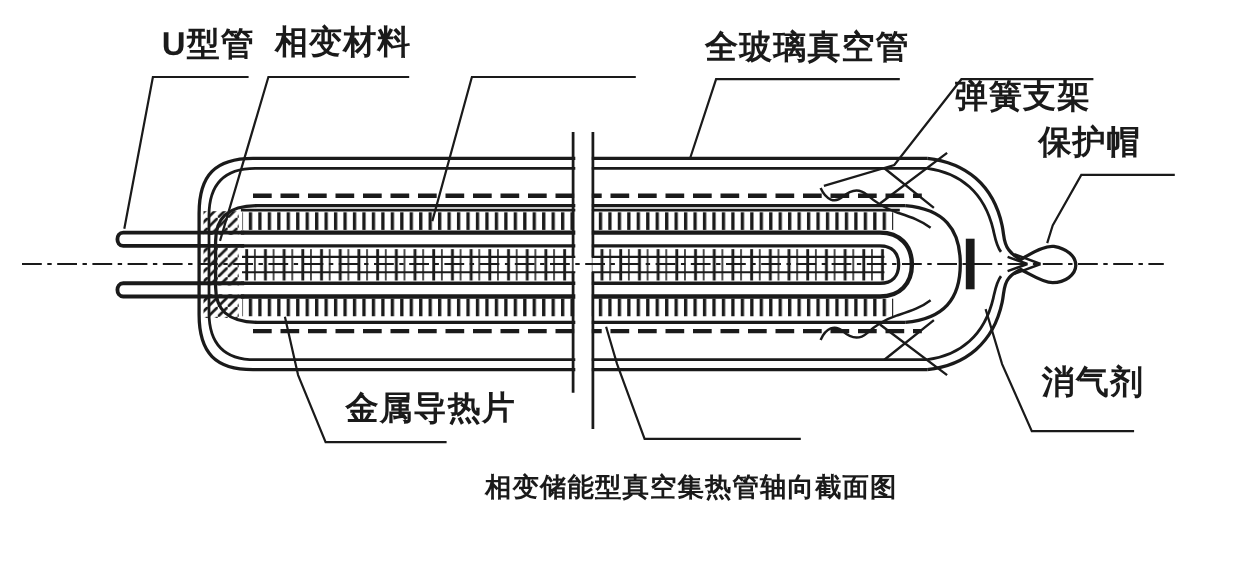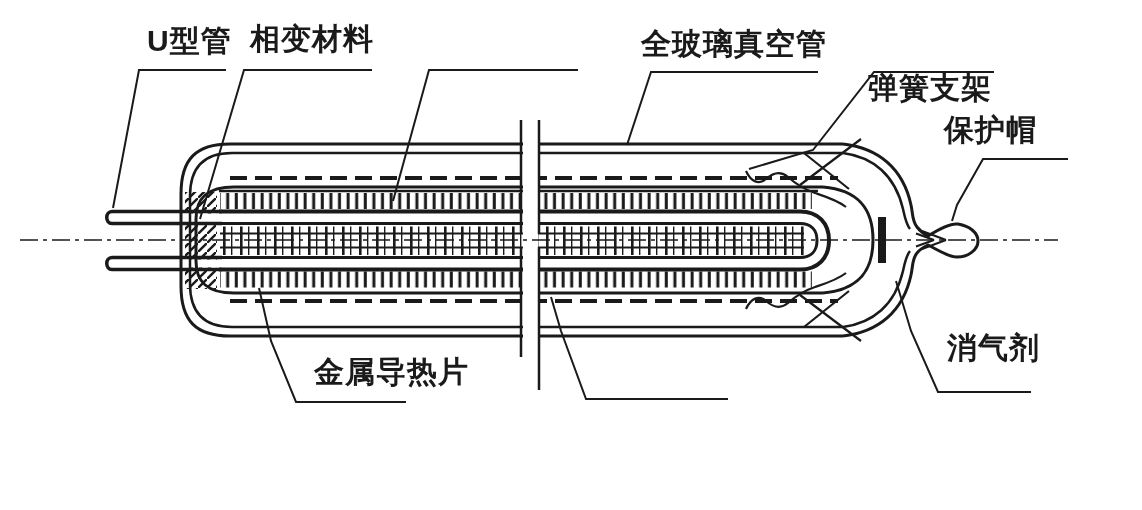--- a/index.html
+++ b/index.html
@@ -102,13 +102,14 @@
   </svg>
 
   <div class="lbl" style="left:147px;top:24px;">U型管</div>
   <div class="lbl" style="left:250px;top:22px;">相变材料</div>
   <div class="lbl" style="left:641px;top:27px;">全玻璃真空管</div>
   <div class="lbl" style="left:868px;top:27px;margin-top:44px;">弹簧支架</div>
   <div class="lbl" style="left:944px;top:113px;">保护帽</div>
   <div class="lbl" style="left:314px;top:355px;">金属导热片</div>
   <div class="lbl" style="left:947px;top:331px;">消气剂</div>
 
+  <div class="caption" style="left:441px;top:427px;">相变储能型真空集热管轴向截面图</div>
 </div>
 
 </body></html>

